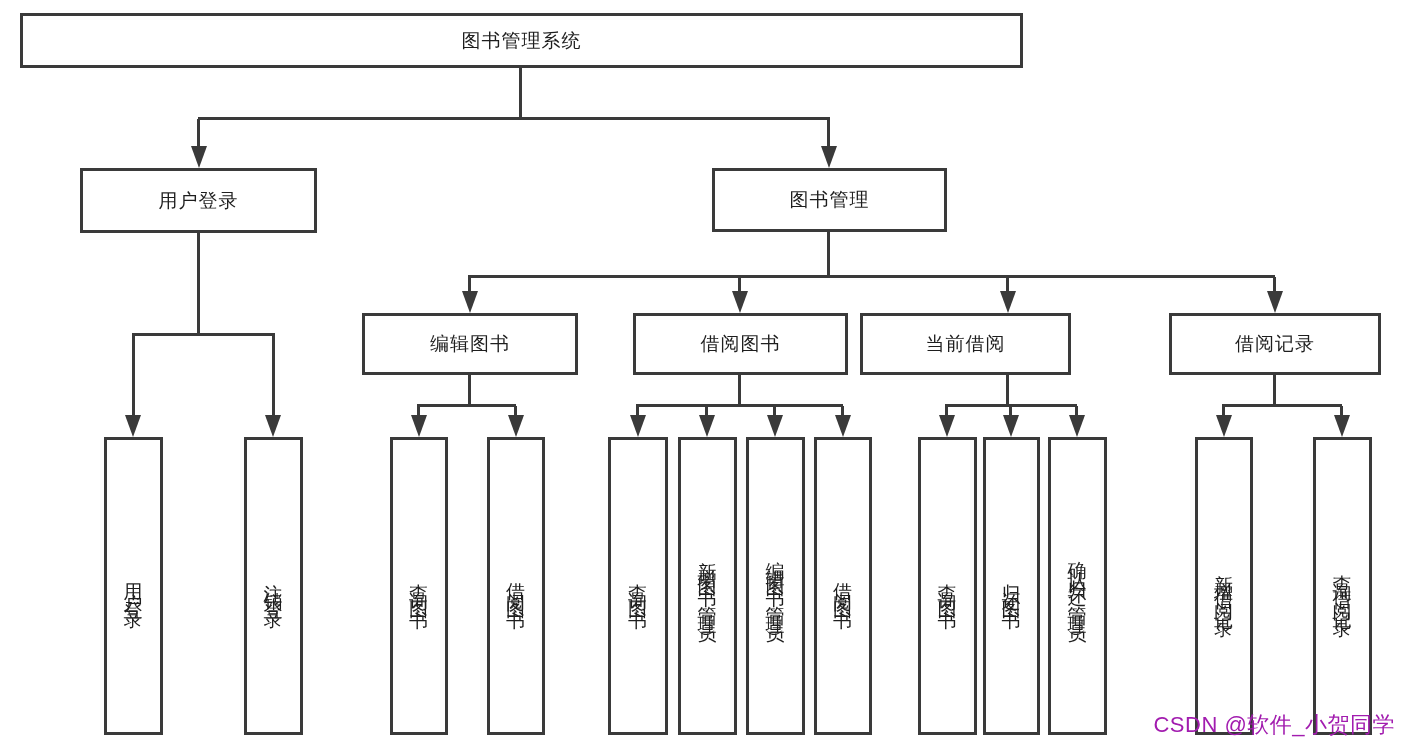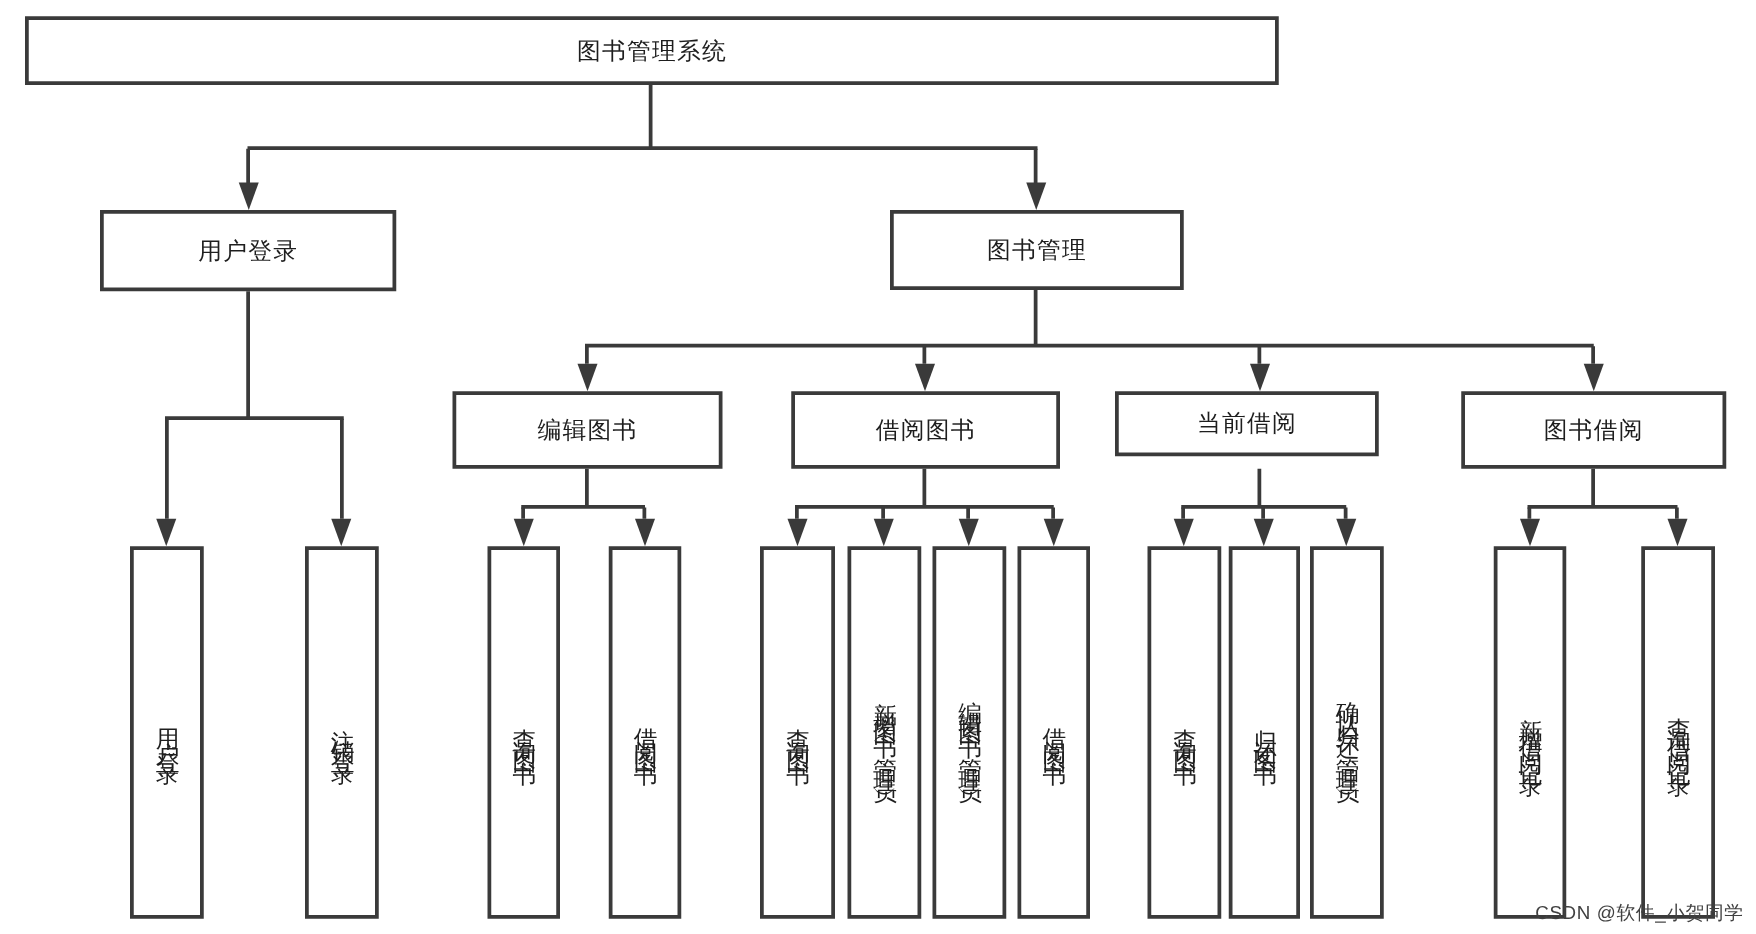--- a/index.html
+++ b/index.html
@@ -45,22 +45,22 @@
   .vline{position:absolute;width:3px;background:#3a3a3a;}
   .arrow{
     position:absolute;width:0;height:0;
     border-left:8px solid transparent;
     border-right:8px solid transparent;
     border-top:22px solid #3a3a3a;
   }
   .watermark{
     position:absolute;
     right:10px;bottom:7px;
-    color:#404040;
-    font-size:15px;
+    color:#a21caf;
+    font-size:22px;
     letter-spacing:0.5px;
     white-space:nowrap;
   }
 </style>
 </head>
 <body>
 
 <div id="canvas">
 
   <div class="box" style="left:20px;top:13px;width:1003px;height:55px;">
@@ -98,25 +98,25 @@
   <div class="arrow" style="left:1000px;top:291px;"></div>
   <div class="vline" style="left:1273px;top:277px;height:14px;"></div>
   <div class="arrow" style="left:1267px;top:291px;"></div>
 
   <div class="box" style="left:362px;top:313px;width:216px;height:62px;">
     <span>编辑图书</span>
   </div>
   <div class="box" style="left:633px;top:313px;width:215px;height:62px;">
     <span>借阅图书</span>
   </div>
-  <div class="box" style="left:892px;top:313px;width:211px;height:52px;text-align:center;">
+  <div class="box" style="left:860px;top:313px;width:211px;height:62px;text-align:center;">
     <span>当前借阅</span>
   </div>
   <div class="box" style="left:1169px;top:313px;width:212px;height:62px;">
-    <span>图书借阅</span>
+    <span>借阅记录</span>
   </div>
 
   <div class="vline" style="left:468px;top:375px;height:31px;"></div>
   <div class="hline" style="left:417px;top:404px;width:99px;"></div>
   <div class="vline" style="left:417px;top:406px;height:9px;"></div>
   <div class="arrow" style="left:411px;top:415px;"></div>
   <div class="vline" style="left:514px;top:406px;height:9px;"></div>
   <div class="arrow" style="left:508px;top:415px;"></div>
 
   <div class="vline" style="left:738px;top:375px;height:31px;"></div>

